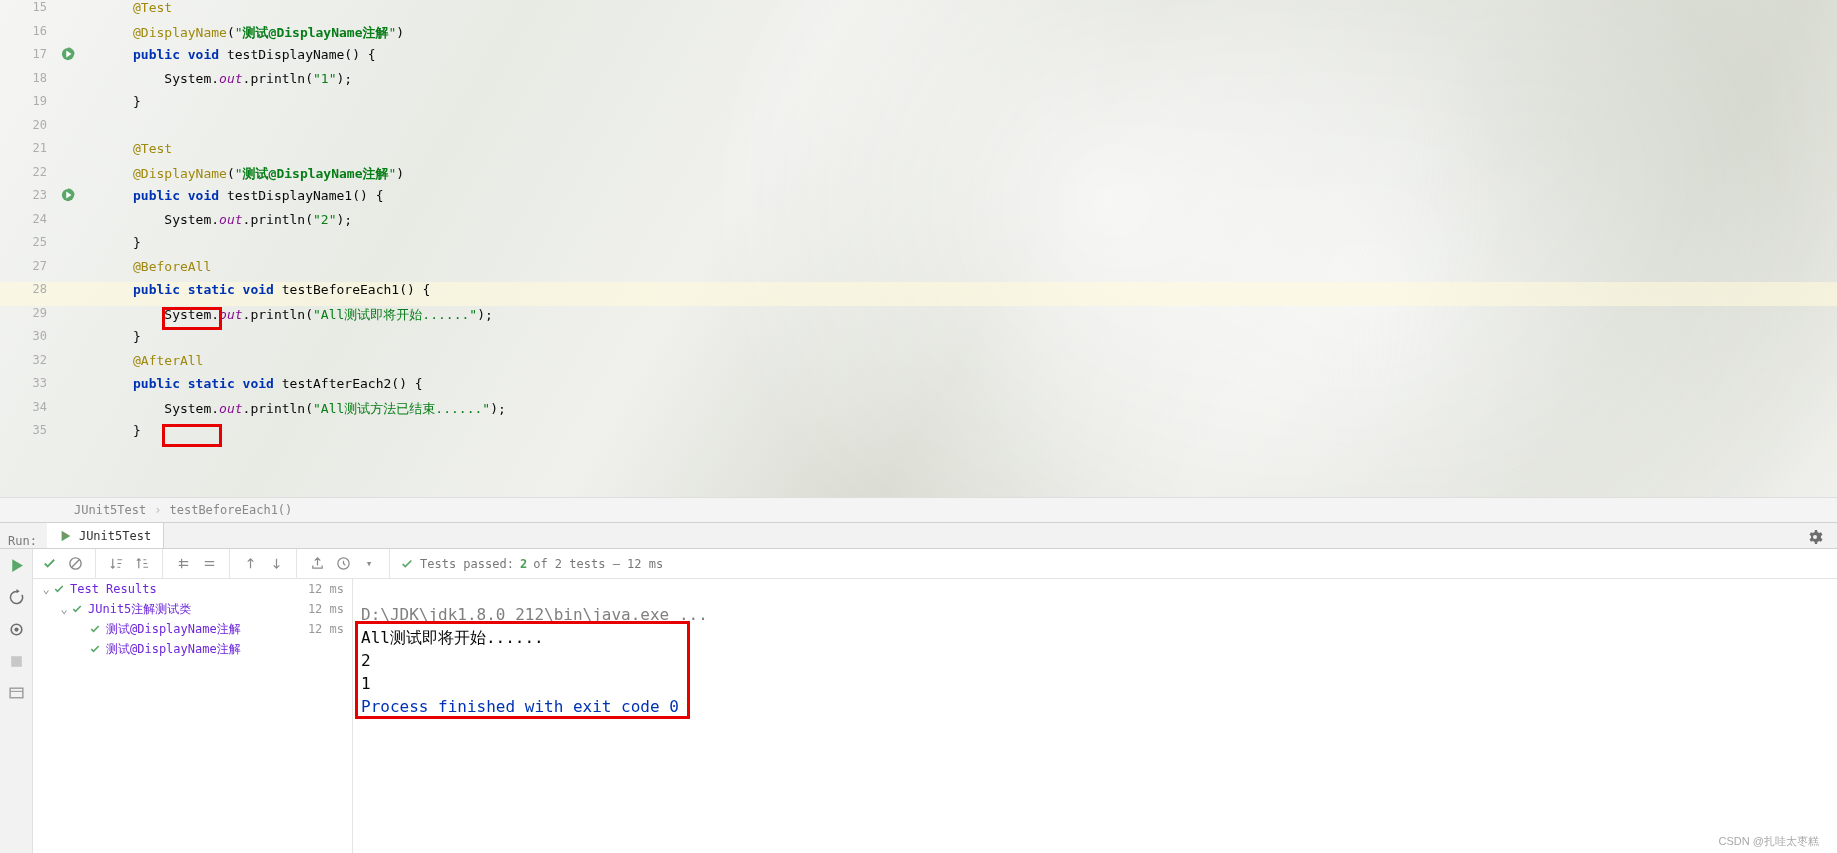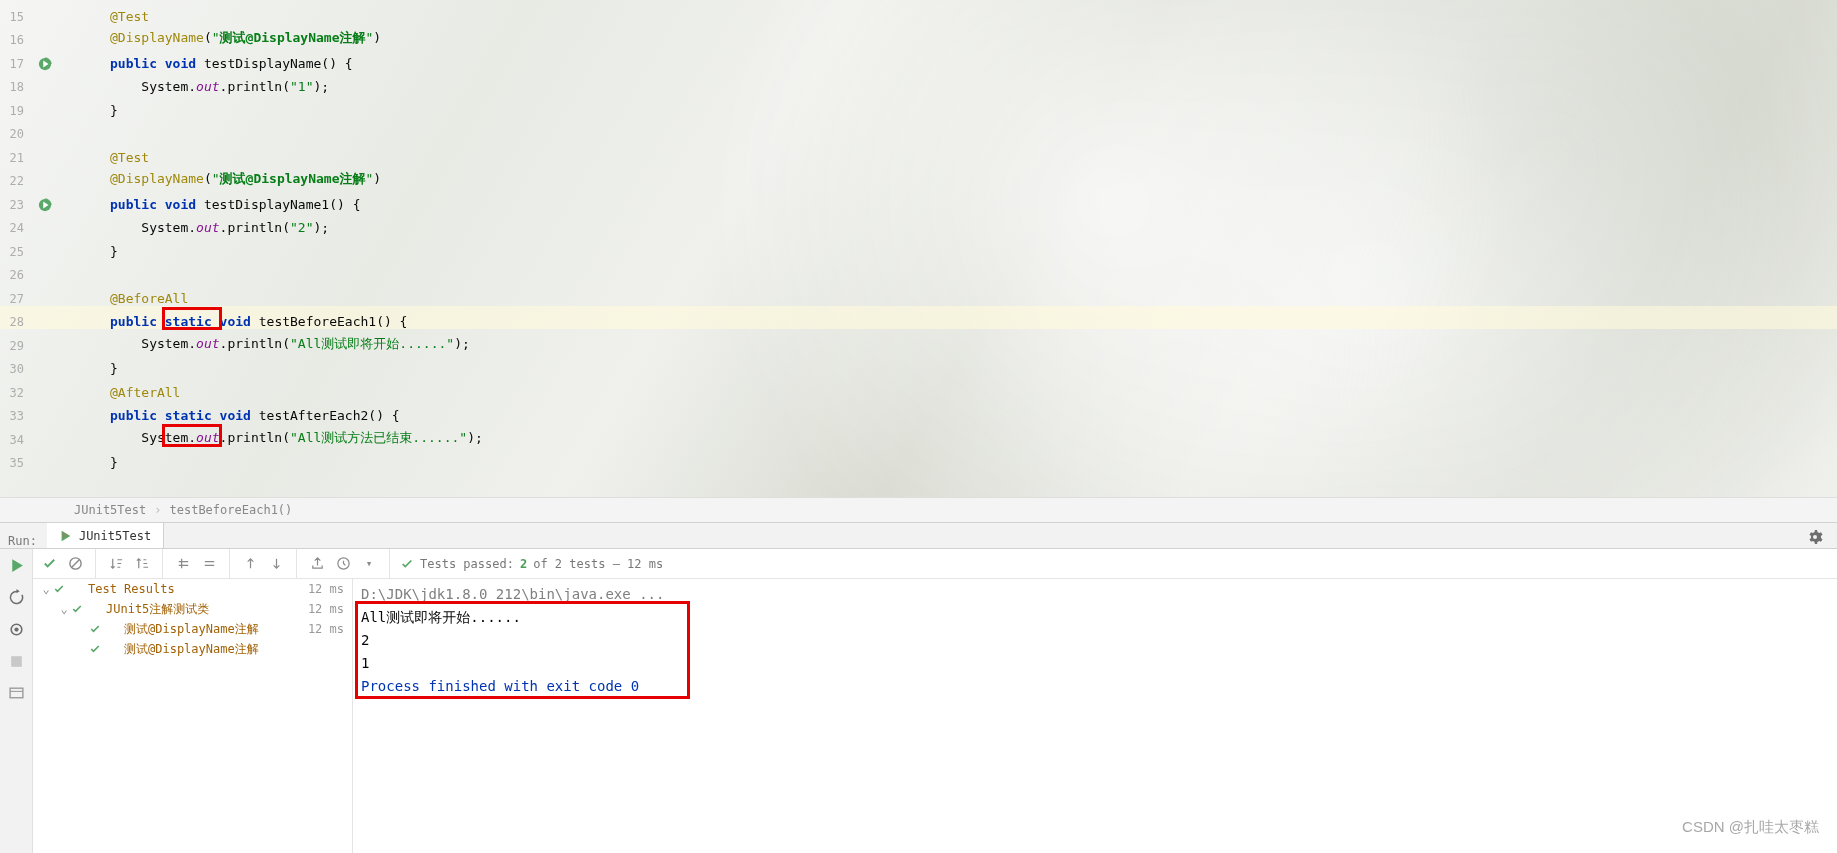--- a/index.html
+++ b/index.html
@@ -4,21 +4,21 @@
 <style>
   * { margin: 0; padding: 0; box-sizing: border-box; }
   html, body { width: 1837px; height: 853px; font-family: "Consolas", "Monaco", monospace; font-size: 13px; overflow: hidden; background: #fff; }
   .editor-wrap { position: relative; height: 497px; background: linear-gradient(120deg,#f5f6f4 0%,#e8eae4 25%,#f0f1ed 40%,#d9dbd2 55%,#e7e8e2 70%,#dcded6 85%,#f0f1ec 100%); }
   .editor-bg { position:absolute; inset:0; background:
     radial-gradient(circle at 60% 40%, rgba(255,255,255,.8) 0%, rgba(255,255,255,0) 35%),
     radial-gradient(circle at 75% 60%, rgba(255,255,255,.7) 0%, rgba(255,255,255,0) 30%),
     radial-gradient(circle at 85% 30%, rgba(200,205,195,.6) 0%, rgba(255,255,255,0) 25%);
     opacity:.9; }
   .code-area { position: relative; height: 100%; }
-  .code-line { display: flex; align-items: flex-end; height: 23.5px; position: relative; }
+  .code-line { display: flex; align-items: flex-start; height: 23.5px; position: relative; padding-left: 23px; }
   .code-line.hl { background: rgba(255,250,220,.6); }
   .gutter { width: 30px; text-align: right; color: #adadad; padding-right: 6px; user-select: none; font-size: 12px; }
   .gutter-icons { width: 30px; display: flex; align-items: center; justify-content: center; }
   .run-marker { width: 14px; height: 14px; }
   .code { white-space: pre; color: #080808; padding-left: 50px; font-family: "Consolas","Monaco",monospace; }
   .kw { color: #0033b3; font-weight: bold; }
   .ann { color: #9e880d; }
   .static-f { color: #871094; font-style: italic; }
   .str { color: #067d17; }
   .cn-str { color: #067d17; font-weight: bold; }
@@ -39,27 +39,27 @@
   .tool-group.sep { border-right: 1px solid #e4e4e4; padding-right: 8px; margin-right: 4px; }
   .ticon { width: 24px; height: 24px; display: flex; align-items: center; justify-content: center; color: #6e6e6e; border-radius: 3px; }
   .tests-summary { display: flex; align-items: center; gap: 6px; font-size: 12px; color: #787878; padding-left: 6px; }
   .tests-summary .passed { color: #499c54; font-weight: bold; }
   .bottom-main { flex: 1; display: flex; flex-direction: column; }
   .results-area { flex: 1; display: flex; }
   .tree-col { width: 320px; border-right: 1px solid #e4e4e4; font-size: 12px; }
   .tree-row { display: flex; align-items: center; height: 20px; padding-right: 8px; }
   .tree-row .arrow { width: 14px; text-align: center; color: #888; }
   .tree-row .chk { color: #59a869; margin-right: 5px; display:flex; align-items:center;}
-  .tree-row .nm { flex: 1; color: #a16207; margin-left: 18px; }
+  .tree-row .nm { flex: 1; color: #6d28d9; }
   .tree-row .tm { color: #999; margin-left: 42px; }
-  .console-col { flex: 1; position: relative; font-family: "Consolas","Monaco",monospace; font-size: 14px; padding: 4px 0 0 8px; line-height: 23px; }
+  .console-col { flex: 1; position: relative; font-family: "Consolas","Monaco",monospace; font-size: 16px; padding: 4px 0 0 8px; line-height: 23px; margin-top: 20px; }
   .console-col .cmd { color: #808080; }
   .console-col .out { color: #080808; }
   .console-col .exit { color: #0033b3; }
-  .watermark { position: absolute; right: 18px; bottom: 16px; color: rgba(120,120,120,.65); font-size: 15px; font-family: sans-serif; }
+  .watermark { position: absolute; right: 18px; bottom: 4px; color: rgba(120,120,120,.65); font-size: 11px; font-family: sans-serif; }
   .console-redbox { position: absolute; border: 3px solid #e60000; pointer-events: none; }
 </style>
 </head>
 <body>
 
 <div class="editor-wrap">
   <div class="editor-bg"></div>
   <div class="code-area" id="code-area">
       <div class="code-line">
         <div class="gutter">15</div>
@@ -120,25 +120,20 @@
       </div>
       <div class="code-line">
         <div class="gutter">24</div>
         <div class="gutter-icons"></div>
         <div class="code"><span class="">    System.</span><span class="static-f">out</span><span class="">.println(</span><span class="str">"2"</span><span class="">);</span></div>
       </div>
       <div class="code-line">
         <div class="gutter">25</div>
         <div class="gutter-icons"></div>
         <div class="code"><span class="">}</span></div>
-      </div>
-      <div class="code-line">
-        <div class="gutter">26</div>
-        <div class="gutter-icons"></div>
-        <div class="code"></div>
       </div>
       <div class="code-line">
         <div class="gutter">27</div>
         <div class="gutter-icons"></div>
         <div class="code"><span class="ann">@BeforeAll</span></div>
       </div>
       <div class="code-line hl">
         <div class="gutter">28</div>
         <div class="gutter-icons"></div>
         <div class="code"><span class="kw">public </span><span class="kw">static </span><span class="kw">void </span><span class="">testBeforeEach1</span><span class="">() {</span></div>

